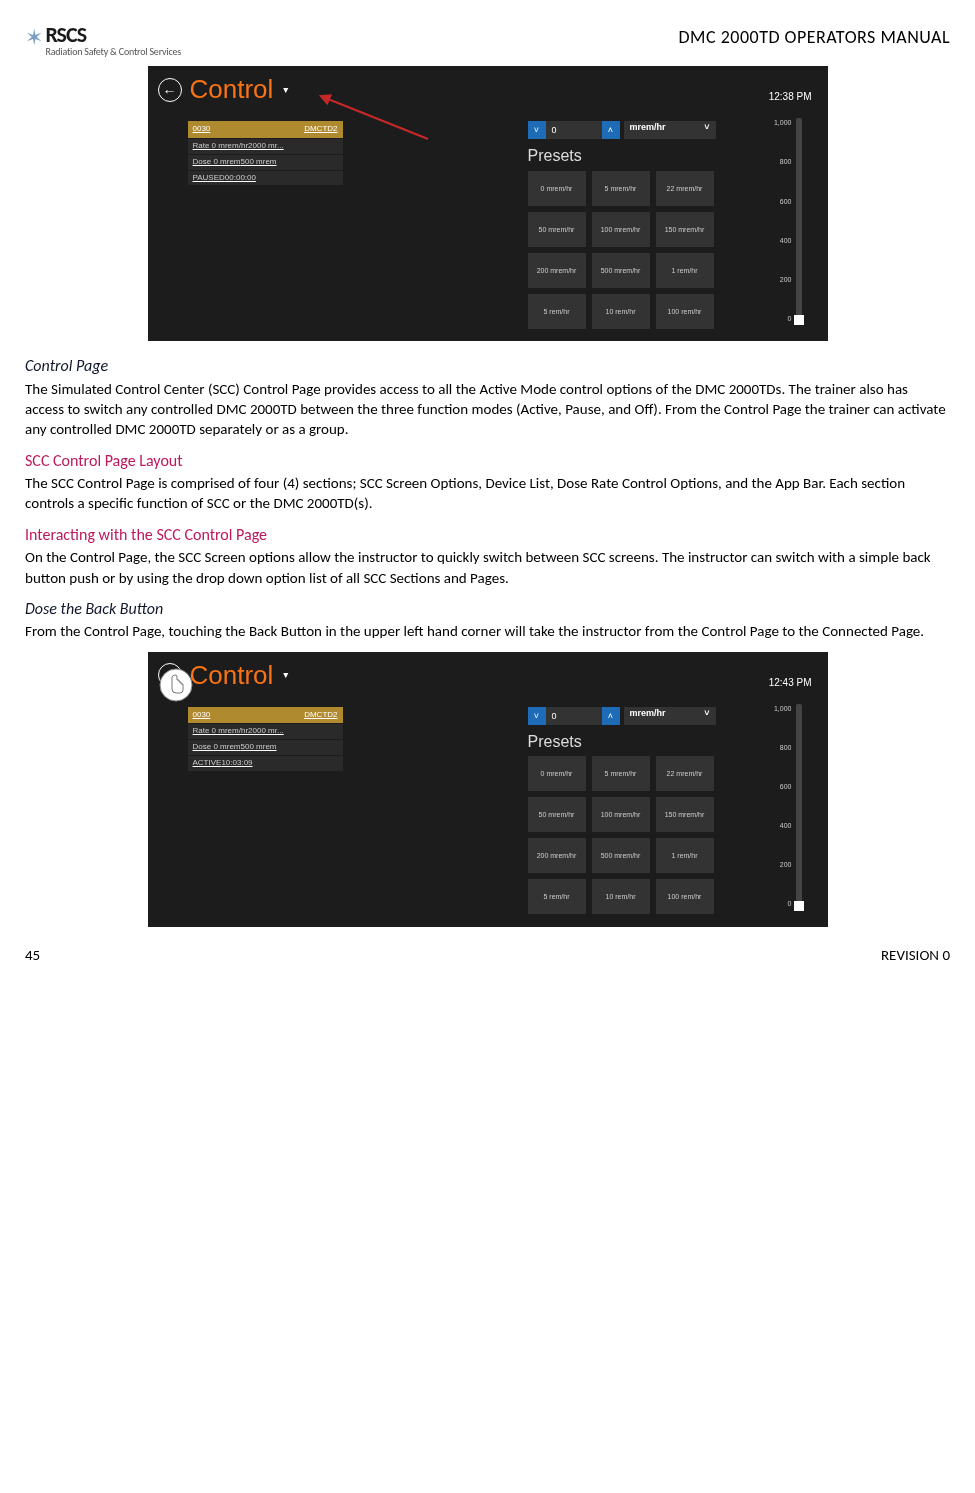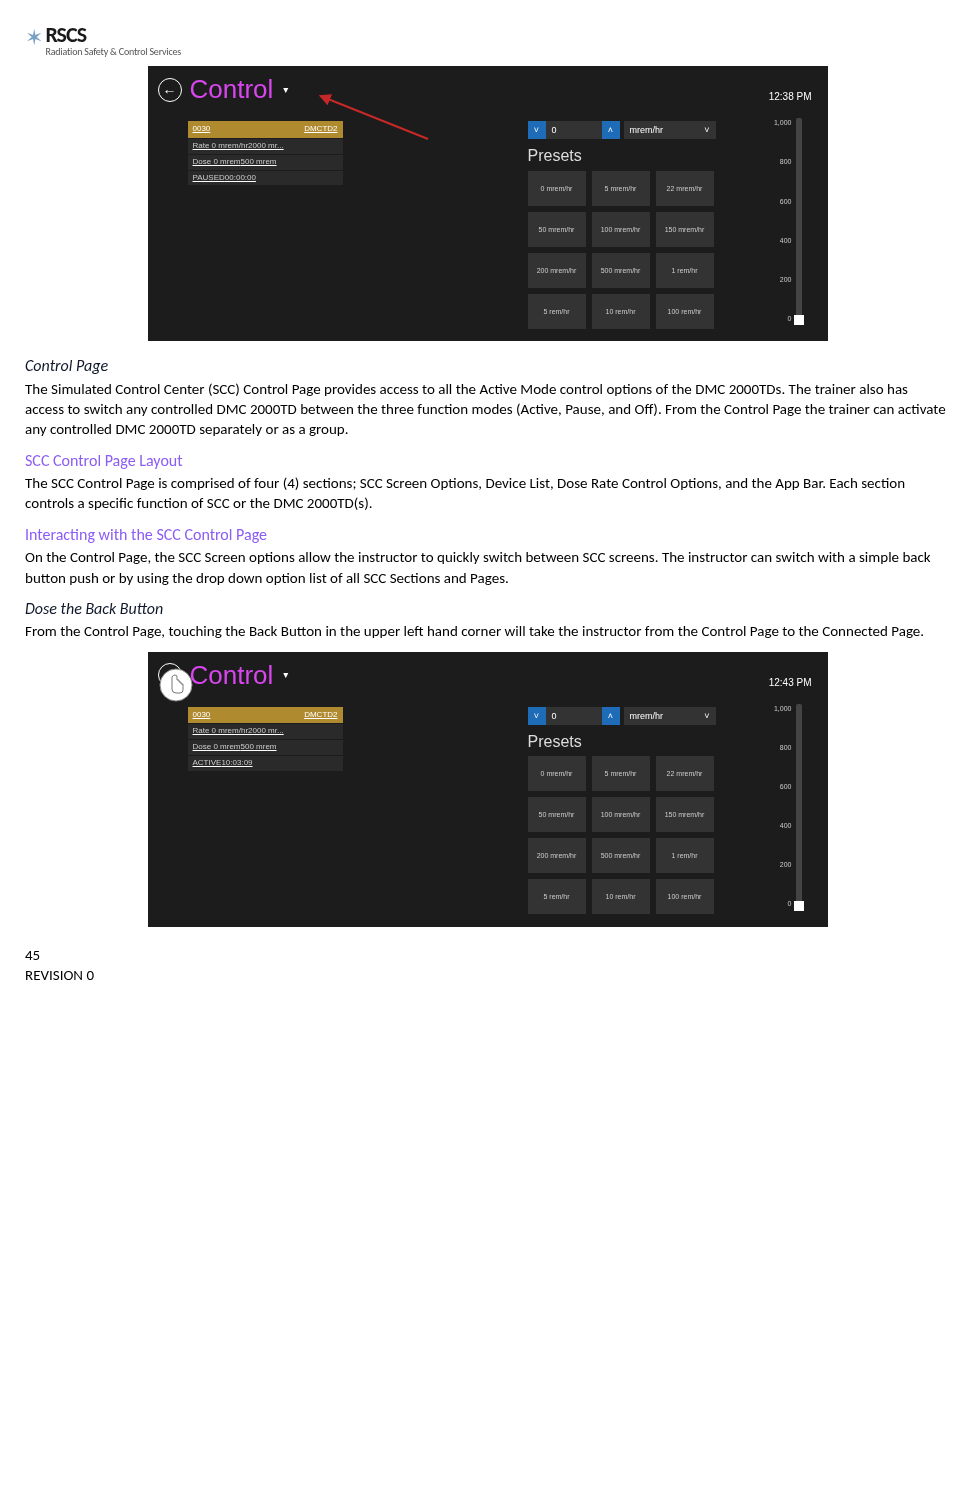--- a/index.html
+++ b/index.html
@@ -71,21 +71,21 @@
     border-radius: 50%;
     display:flex;
     align-items:center;
     justify-content:center;
     color:#fff;
     font-size:14px;
     margin-right: 8px;
     flex:0 0 auto;
   }
   .ss-title {
-    color:#d946ef;
+    color:#f97316;
     font-size: 26px;
     font-weight: 300;
   }
   .ss-chevron {
     color:#fff;
     font-size:10px;
     margin-left:10px;
   }
   .ss-clock {
     position:absolute;
@@ -155,25 +155,26 @@
     display:flex;
     align-items:center;
     padding-left:6px;
     font-size:9px;
   }
   .unit-dd {
     background:#333;
     color:#fff;
     margin-left:4px;
     display:flex;
-    align-items:center;
+    align-items:flex-start;
     justify-content:space-between;
     padding:0 6px;
     font-size:9px;
     width:80px;
+    font-weight:bold;
   }
   .presets-label {
     color:#ddd;
     font-size:16px;
     margin:2px 0 4px 0;
   }
   .preset-grid {
     display:grid;
     grid-template-columns: repeat(3, 58px);
     grid-auto-rows: 35px;
@@ -211,41 +212,41 @@
     border-radius:2px;
   }
   .thumb {
     width:10px; height:10px;
     background:#fff;
     position:absolute;
     bottom:-2px; left:-2px;
   }
   .section-heading { margin-top: 8px; margin-bottom: 2px; }
   .italic-blue { font-style: italic; color: #0f172a; font-size: 16px;}
-  .blue { color: #8b5cf6; font-size: 16px;}
+  .blue { color: #be185d; font-size: 16px;}
   .para { margin: 0 0 10px 0; }
   .footer {
     display:flex;
     justify-content:space-between;
     font-size:15px;
     margin-top: 18px;
-    flex-direction: column;
   }
 </style>
 </head>
 <body>
 
 <div class="header">
   <div class="logo">
     <span class="logo-star">✶</span>
     <span class="logo-text-box">
       <span class="logo-text">RSCS</span>
       <span class="logo-sub">Radiation Safety &amp; Control Services</span>
     </span>
   </div>
+  <div class="doc-title">DMC 2000TD OPERATORS MANUAL</div>
 </div>
 
 <div class="screenshot-wrap">
   <div class="screenshot">
     <div class="ss-titlebar">
       <div class="ss-back">←</div>
       <div class="ss-title">Control</div>
       <div class="ss-chevron">▾</div>
     </div>
     <div class="ss-clock">12:38 PM</div>

